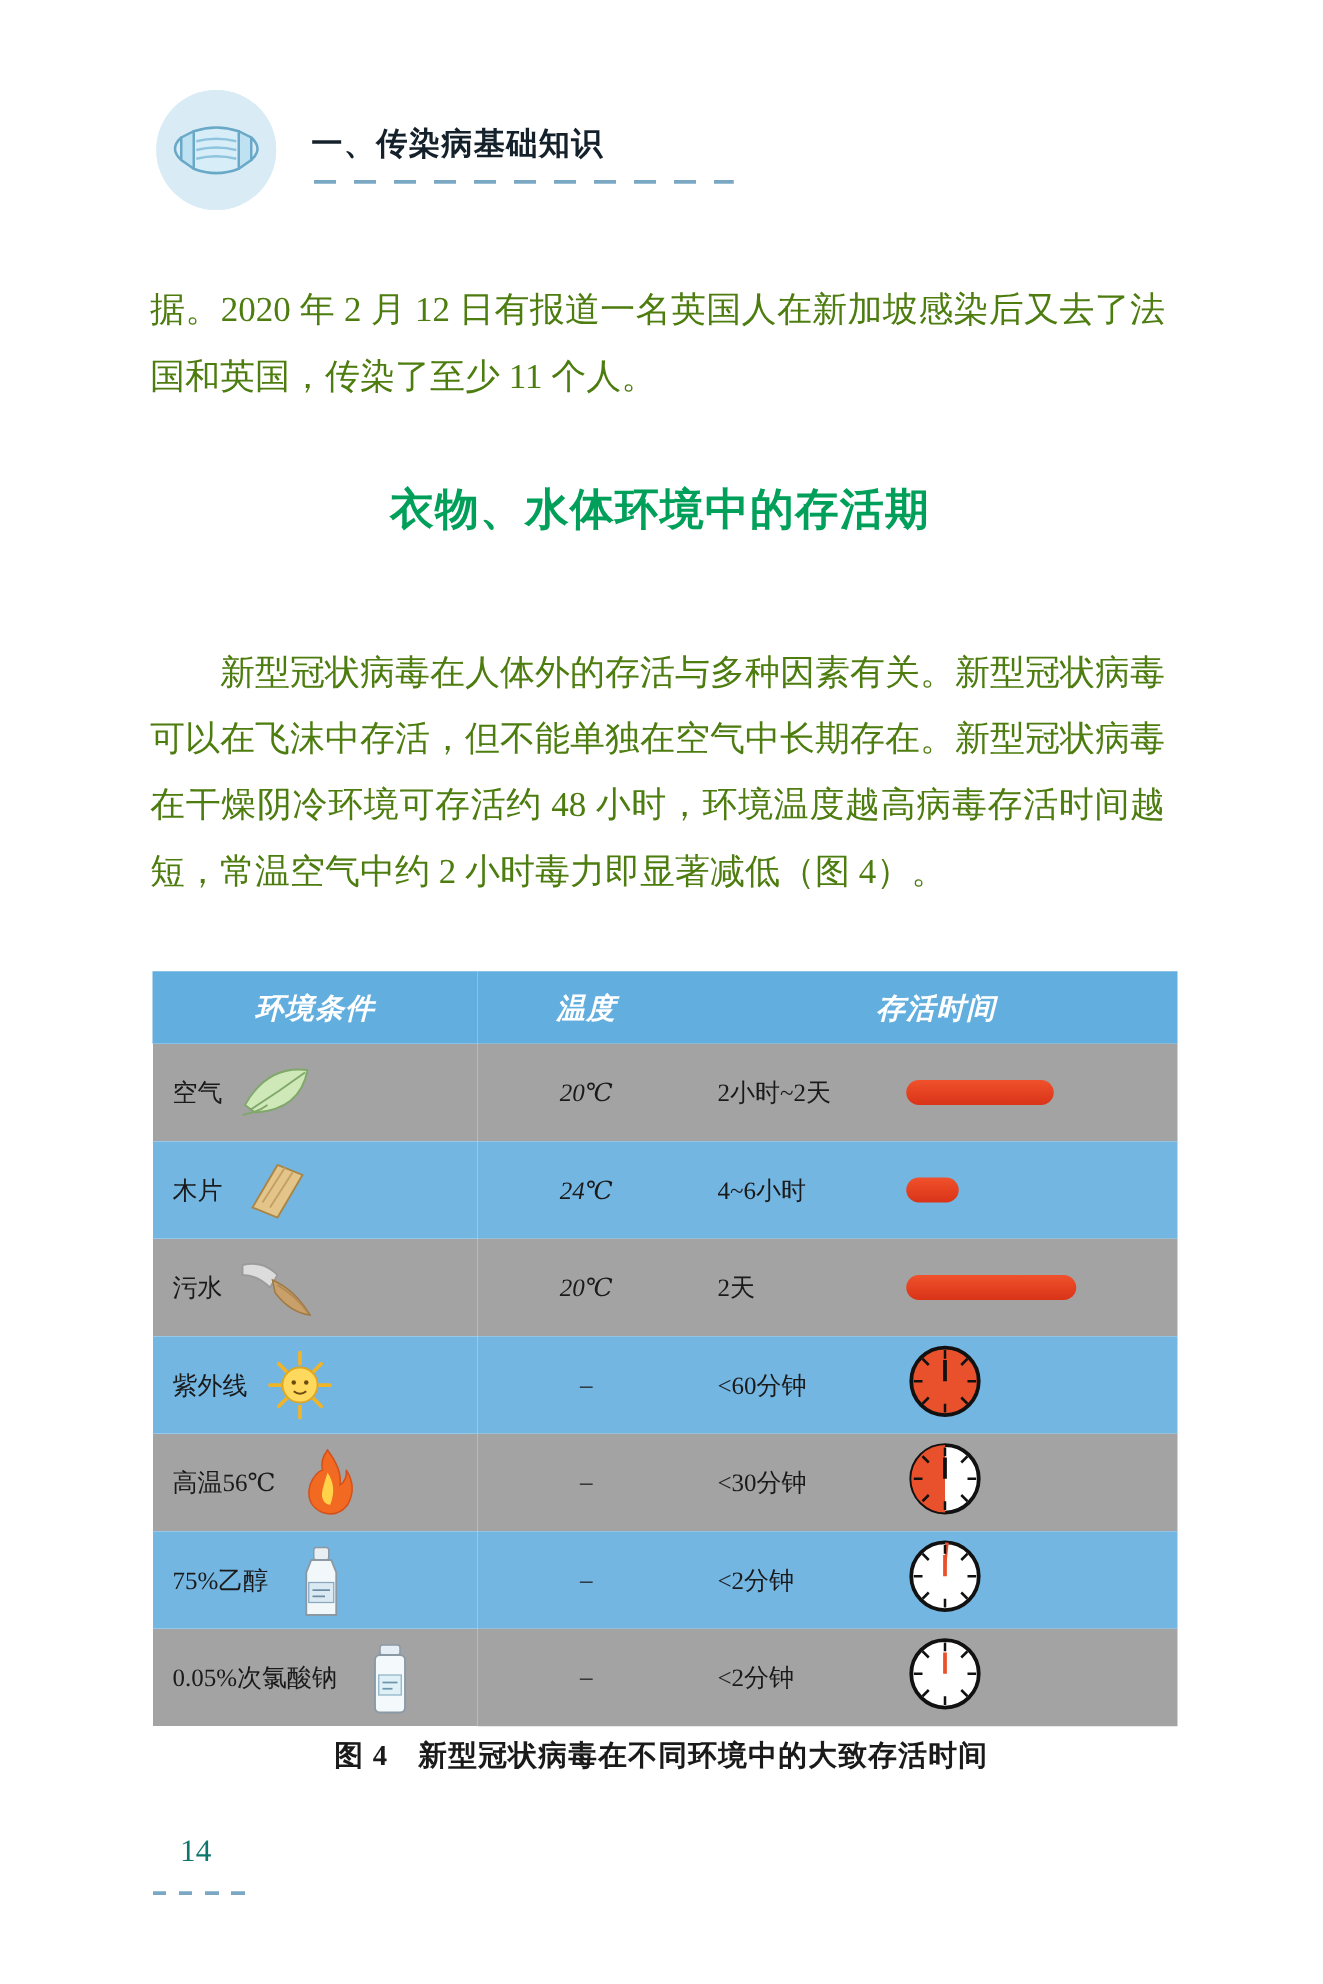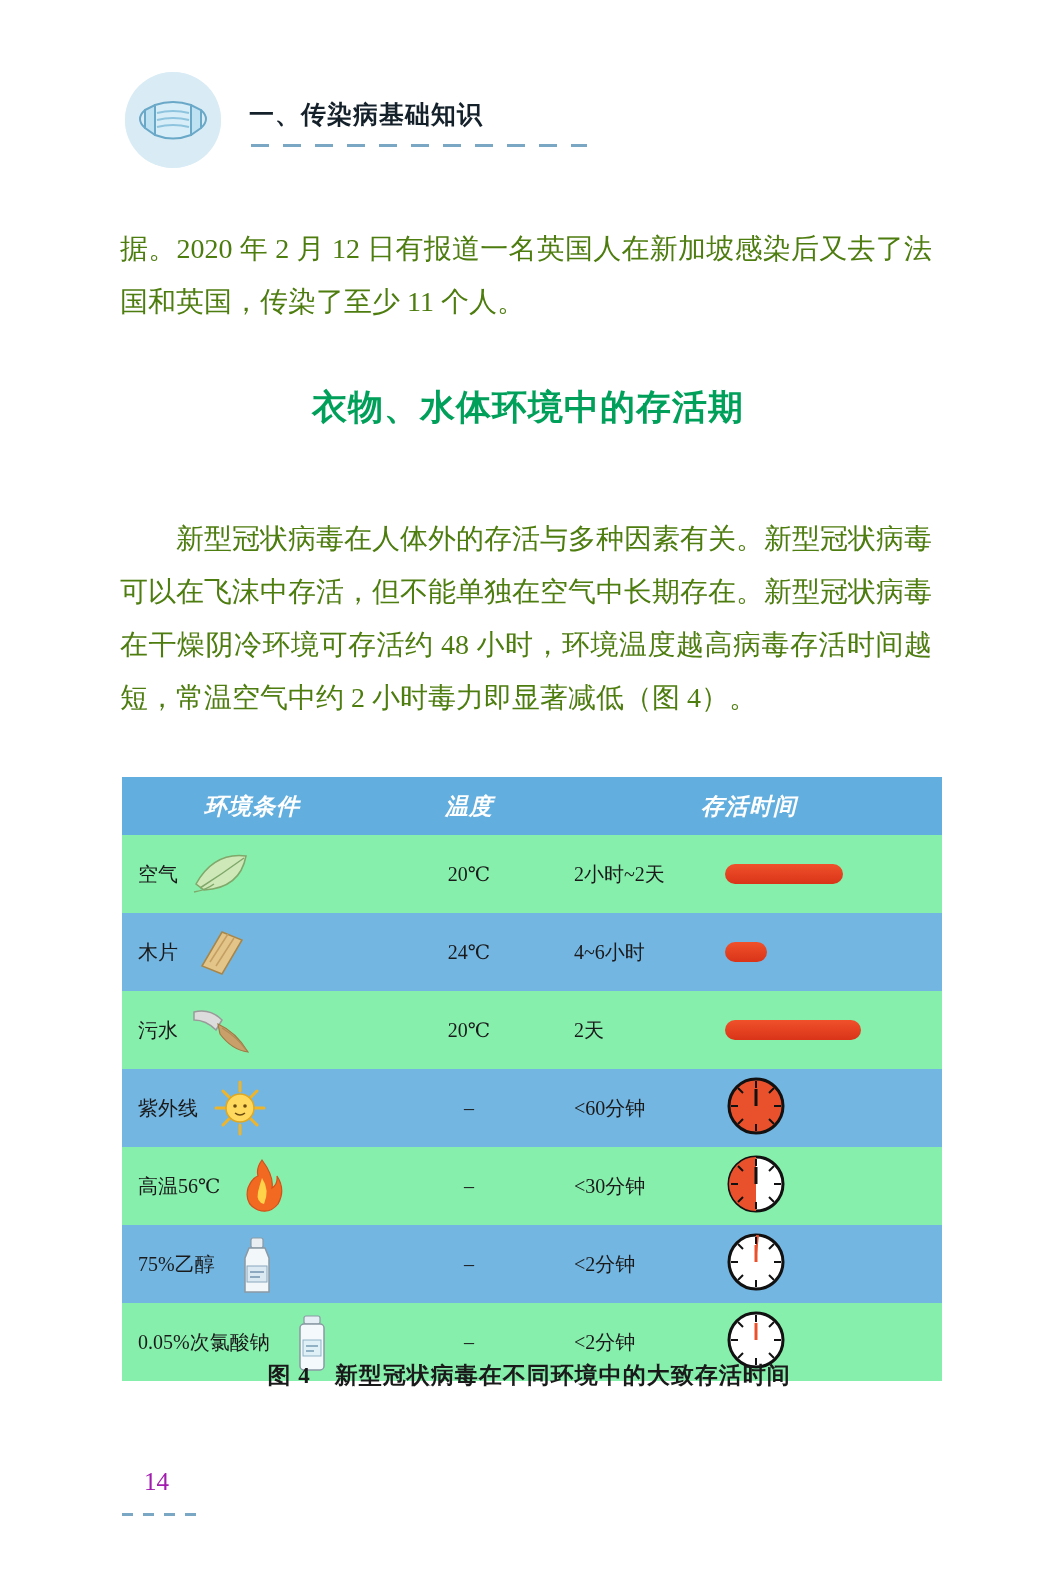--- a/index.html
+++ b/index.html
@@ -103,62 +103,62 @@
   }
   .fig-table td {
     height: 76px;
     font-size: 20px;
     vertical-align: middle;
   }
   .col-cond { width: 258px; }
   .col-temp { width: 172px; }
   .col-time { width: 384px; }
 
-  tr.row-pink td { background: #86efac; }
+  tr.row-pink td { background: #a3a3a3; }
   tr.row-blue td { background: #74b6e2; }
 
   td.cond {
     padding-left: 16px;
     position: relative;
   }
-  td.temp { text-align: center; }
+  td.temp { text-align: center; font-style: italic; }
   td.time { padding-left: 18px; }
 
   .cond-wrap { display: flex; align-items: center; gap: 10px; }
   .cond-label { white-space: nowrap; }
   .icon-slot { width: 64px; height: 60px; position: relative; }
 
   .time-wrap { display: flex; align-items: center; gap: 33px; }
   .time-label { white-space: nowrap; min-width: 118px; }
 
   .bar {
     height: 20px;
     border-radius: 10px;
     background: linear-gradient(to bottom, #f0512b, #d93318);
   }
 
   
   .fig-caption {
     position: absolute;
-    top: 1360px;
+    top: 1389px;
     left: 122px;
     width: 814px;
     text-align: center;
     font-size: 23px;
     font-weight: bold;
     letter-spacing: 1px;
   }
 
   
   .page-number {
     position: absolute;
     left: 144px;
     top: 1468px;
     font-size: 25px;
-    color: #a21caf;
+    color: #0f766e;
   }
   .footer-dashes {
     position: absolute;
     left: 122px;
     top: 1513px;
     width: 74px;
     height: 3px;
     background: repeating-linear-gradient(to right,
         #7aa8c4 0px, #7aa8c4 11px, transparent 11px, transparent 21px);
   }

